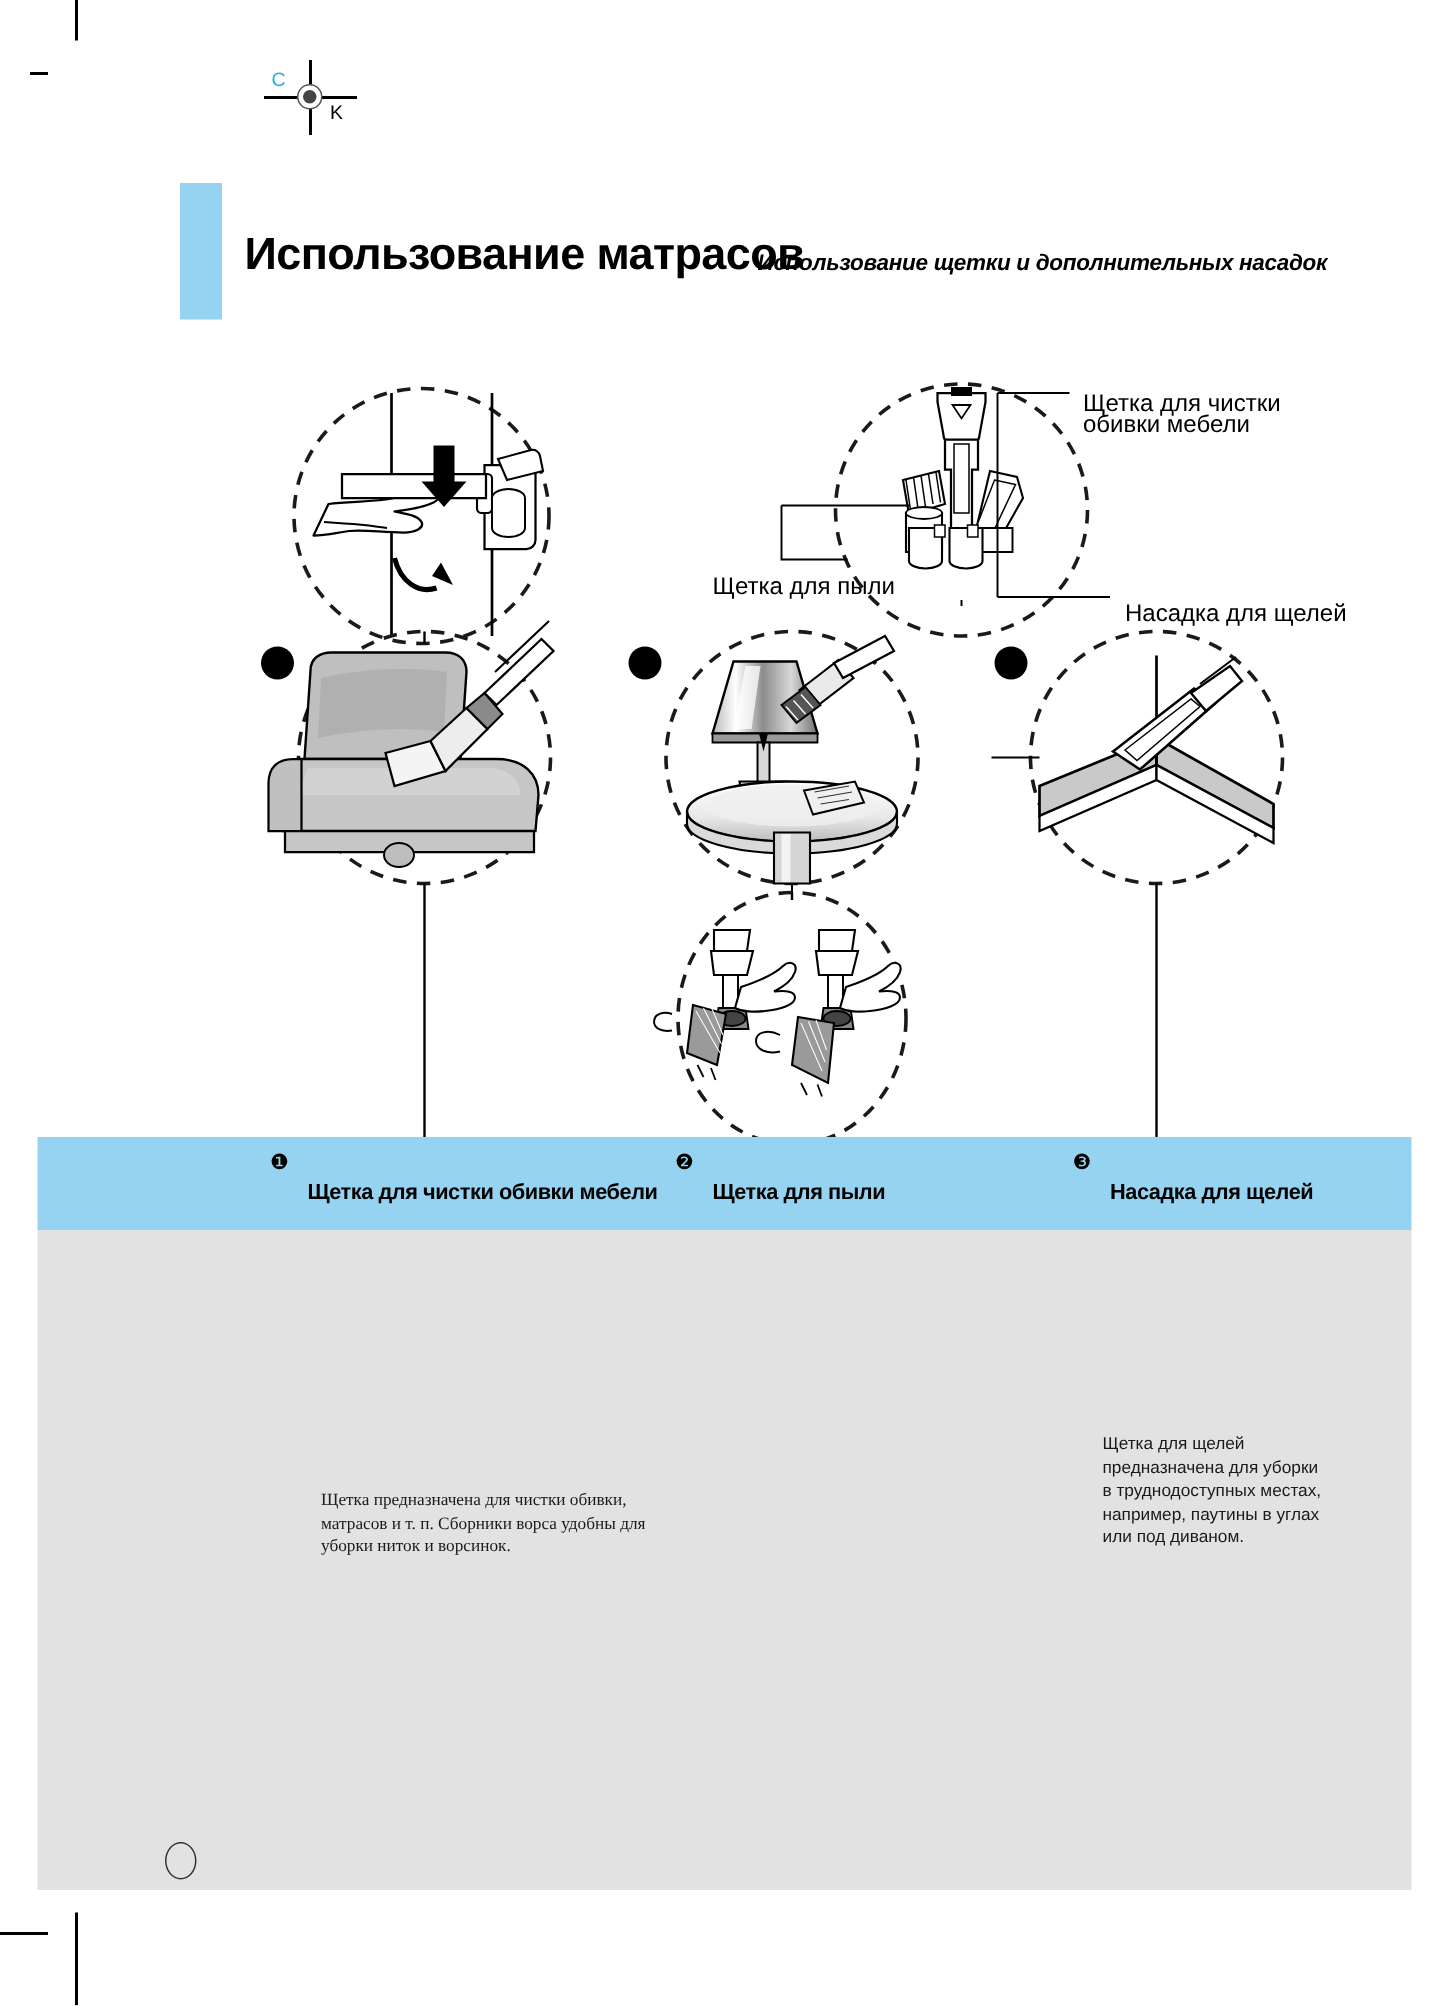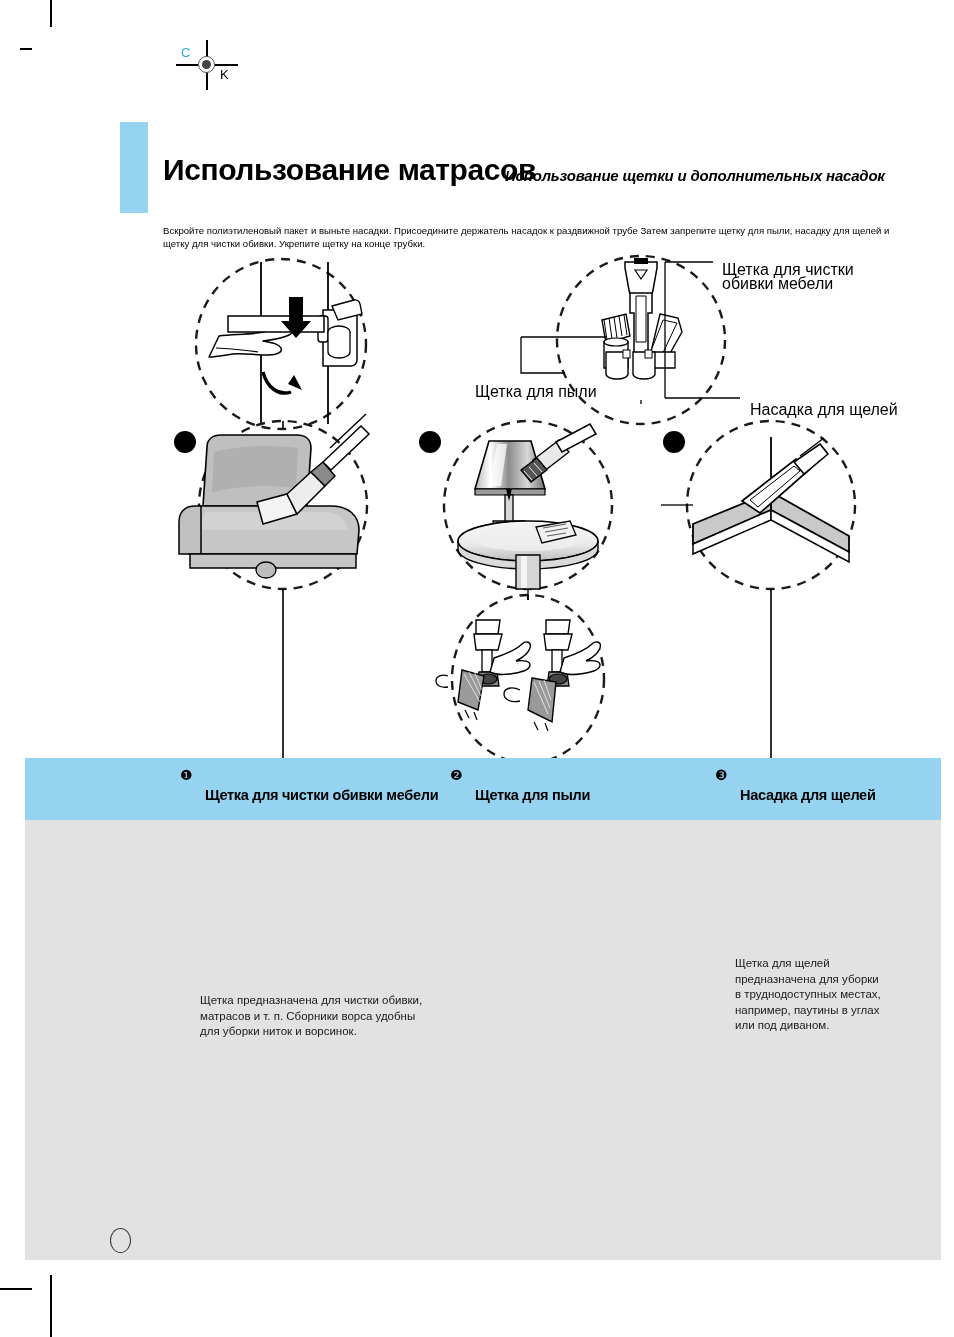--- a/index.html
+++ b/index.html
@@ -156,21 +156,20 @@
     <div class="reg-v"></div>
     <div class="reg-circ"></div>
     <div class="reg-dot"></div>
     <div class="reg-c">C</div>
     <div class="reg-k">K</div>
   </div>
 
   <div class="header-bar"></div>
   <div class="title-main">Использование матрасов</div>
   <div class="title-sub">Использование щетки и дополнительных насадок</div>
-  <div class="intro-text">Вскройте полиэтиленовый пакет и выньте насадки. Присоедините держатель насадок к раздвижной трубе Затем запрепите щетку для пыли, насадку для щелей и щетку для чистки обивки. Укрепите щетку на конце трубки.</div>
 
   <div class="diagram">
     <svg width="954" height="780" viewBox="0 0 954 780" xmlns="http://www.w3.org/2000/svg">
       <defs>
         <linearGradient id="gLamp" x1="0" y1="0" x2="1" y2="0">
           <stop offset="0%" stop-color="#b8b8b8"></stop>
           <stop offset="22%" stop-color="#ffffff"></stop>
           <stop offset="48%" stop-color="#8c8c8c"></stop>
           <stop offset="75%" stop-color="#d8d8d8"></stop>
           <stop offset="100%" stop-color="#6f6f6f"></stop>
@@ -389,18 +388,18 @@
       <div class="banner-label" style="left:25px; top:30px;">Щетка для пыли</div>
     </div>
     <div class="banner-item" style="left:690px; width:230px;">
       <div class="banner-num" style="left:0px; top:10px;">❸</div>
       <div class="banner-label" style="left:25px; top:30px;">Насадка для щелей</div>
     </div>
   </div>
 
   <div class="gray-body"></div>
 
-  <div class="desc-col" style="left:200px; top:993px; width:236px;">Щетка предназначена для чистки обивки, матрасов и т. п. Сборники ворса удобны для уборки ниток и ворсинок.</div>
+  <div class="desc-col" style="left:214px; top:993px; width:236px;font-family:Liberation Serif, serif;">Щетка предназначена для чистки обивки, матрасов и т. п. Сборники ворса удобны для уборки ниток и ворсинок.</div>
   <div class="desc-col" style="left:735px; top:956px; width:150px;">Щетка для щелей предназначена для уборки в труднодоступных местах, например, паутины в углах или под диваном.</div>
 
   <div class="page-oval"></div>
 
 </div>
 
 </body></html>

